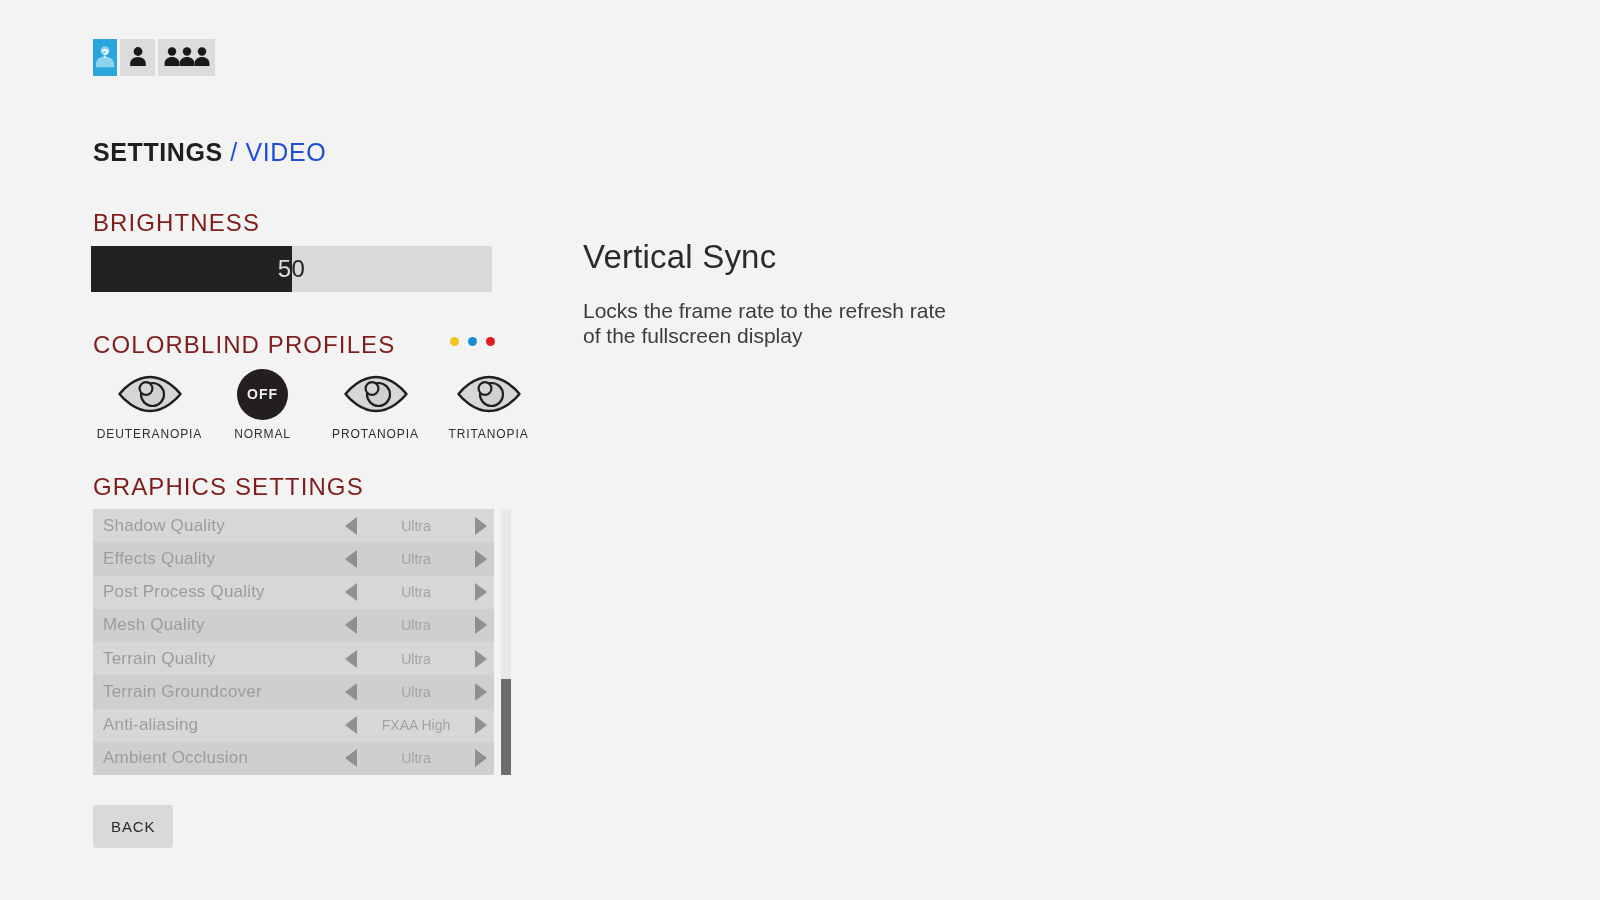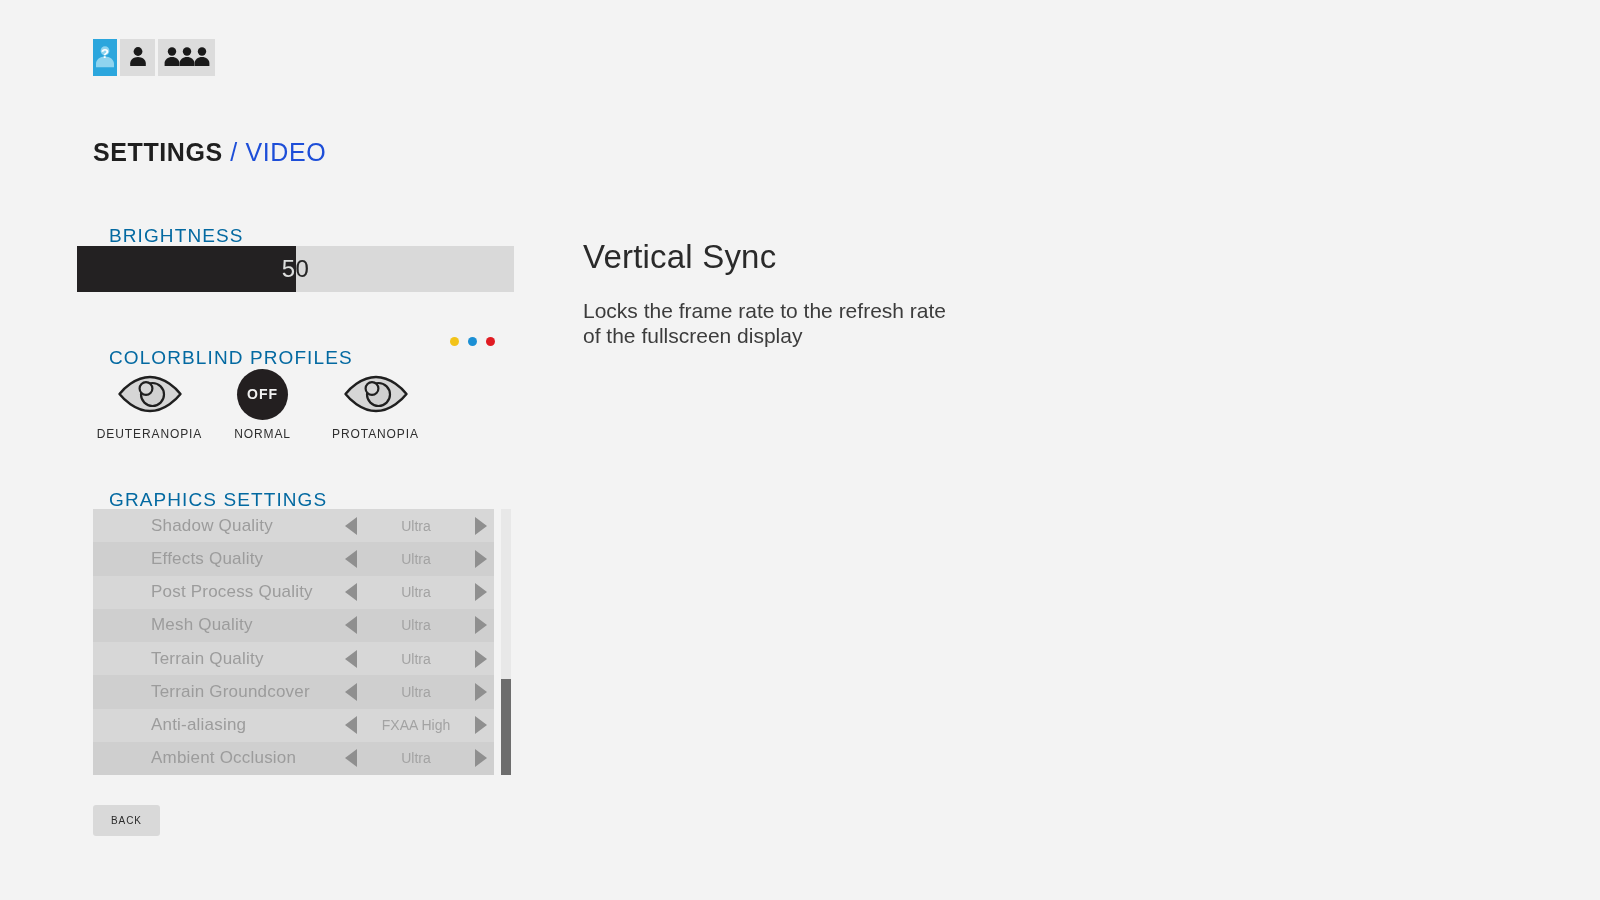--- a/index.html
+++ b/index.html
@@ -47,41 +47,40 @@
     font-size: 25px;
     letter-spacing: 0.6px;
     white-space: nowrap;
   }
   .page-title .strong { font-weight: bold; color: #1f1f1f; }
   .page-title .light  { font-weight: normal; color: #1d4ed8; }
 
   .section-head {
     position: absolute;
     left: 93px;
-    font-size: 19px;
+    font-size: 24px;
     letter-spacing: 1.1px;
-    color: #0369a1;
+    color: #7f1d1d;
     font-weight: normal;
-    margin: 16px;
+    margin: 0;
     white-space: nowrap;
   }
   #brightness-head { top: 209px; }
   #colorblind-head { top: 331px; }
   #graphics-head   { top: 473px; }
 
   
   #brightness-slider {
     position: absolute;
-    left: 77px;
+    left: 91px;
     top: 246px;
     width: 401px;
     height: 46px;
     background: #d9d9d9;
     cursor: pointer;
-    padding-left: 36px;
   }
   #brightness-fill {
     position: absolute;
     left: 0; top: 0; bottom: 0;
     width: 50%;
     background: #232122;
   }
   #brightness-value {
     position: absolute;
     left: 0; right: 0; top: 0; bottom: 0;
@@ -168,21 +167,20 @@
   }
   .gfx-row.odd  { background: #d7d7d7; }
   .gfx-row.even { background: #cfcfcf; }
   .gfx-name {
     flex: 1;
     font-size: 17px;
     color: #9c9c9c;
     letter-spacing: 0.2px;
     white-space: nowrap;
     overflow: hidden;
-    margin-left: 48px;
   }
   .gfx-arrow {
     width: 26px;
     display: flex;
     align-items: center;
     justify-content: center;
     cursor: pointer;
   }
   .tri {
     width: 0;
@@ -224,24 +222,24 @@
     position: absolute;
     left: 93px;
     top: 805px;
     display: flex;
     gap: 10px;
   }
   .btn {
     background: #d9d9d9;
     border: none;
     border-radius: 3px;
-    height: 31px;
+    height: 43px;
     padding: 0 18px;
     font-family: "Liberation Sans", sans-serif;
-    font-size: 10px;
+    font-size: 15px;
     letter-spacing: 0.9px;
     color: #2b2b2b;
     cursor: pointer;
   }
 
   
   #detail-panel {
     position: absolute;
     left: 583px;
     top: 238px;
@@ -342,20 +340,30 @@
     <div class="cb-item">
       <div class="cb-icon-wrap">
         <svg width="66" height="42" viewBox="0 0 66 42">
           <path d="M33 4C48 4 60 16.5 63.5 21 60 25.5 48 38 33 38S6 25.5 2.5 21C6 16.5 18 4 33 4z" fill="#d6d6d6" stroke="#1f1f1f" stroke-width="2.4" stroke-linejoin="round"></path>
           <circle cx="35.5" cy="21.5" r="11.5" fill="#d0d0d0" stroke="#1f1f1f" stroke-width="2.2"></circle>
           <circle cx="29" cy="15.5" r="6.4" fill="#d6d6d6" stroke="#1f1f1f" stroke-width="2.2"></circle>
         </svg>
       </div>
       <div class="cb-label">PROTANOPIA</div>
     </div>
+    <div class="cb-item">
+      <div class="cb-icon-wrap">
+        <svg width="66" height="42" viewBox="0 0 66 42">
+          <path d="M33 4C48 4 60 16.5 63.5 21 60 25.5 48 38 33 38S6 25.5 2.5 21C6 16.5 18 4 33 4z" fill="#d6d6d6" stroke="#1f1f1f" stroke-width="2.4" stroke-linejoin="round"></path>
+          <circle cx="35.5" cy="21.5" r="11.5" fill="#d0d0d0" stroke="#1f1f1f" stroke-width="2.2"></circle>
+          <circle cx="29" cy="15.5" r="6.4" fill="#d6d6d6" stroke="#1f1f1f" stroke-width="2.2"></circle>
+        </svg>
+      </div>
+      <div class="cb-label">TRITANOPIA</div>
+    </div>
   </div>
 
 <h2 class="section-head" id="graphics-head">GRAPHICS SETTINGS</h2>
 
 <div id="graphics-list">
     <div class="gfx-row odd">
       <div class="gfx-name">Shadow Quality</div>
       <div class="gfx-arrow">
         <span class="tri tri-left"></span>
       </div>

